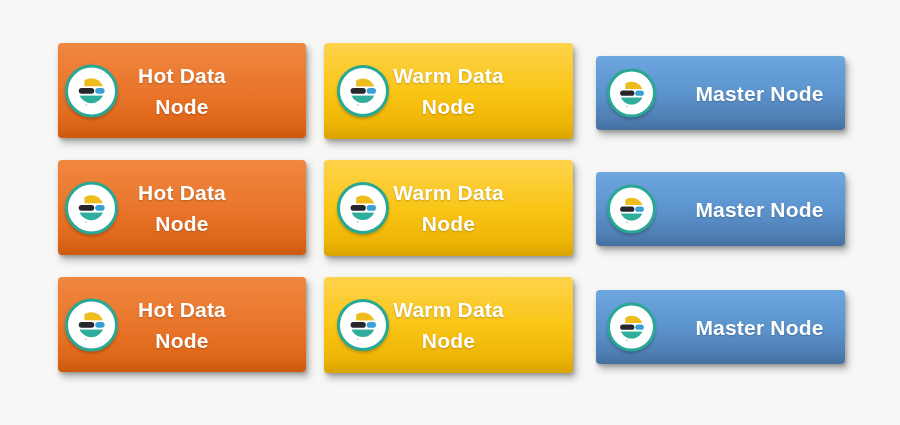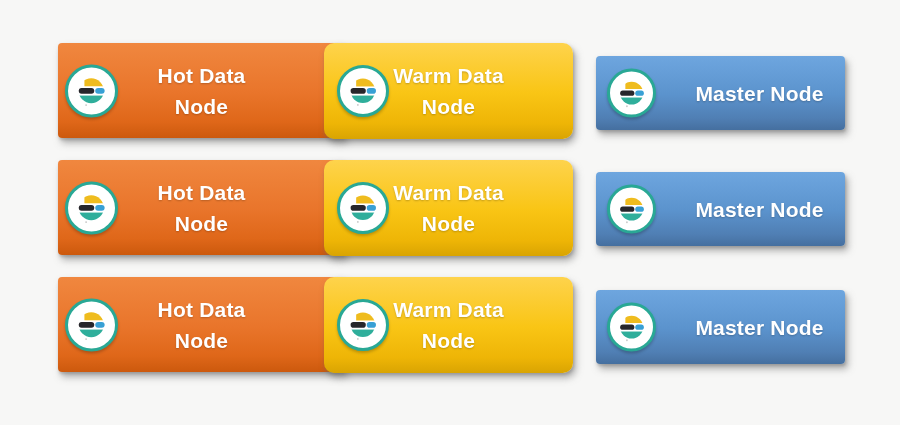--- a/index.html
+++ b/index.html
@@ -15,26 +15,24 @@
   }
   .node{
     position:absolute;
     border-radius:4px;
     box-shadow:3px 5px 7px rgba(105,105,105,.5), 1px 2px 3px rgba(110,110,110,.35);
   }
   
   .hot{
     left:58px;width:248px;height:95px;
     background:linear-gradient(180deg,#f0873f 0%,#e9752b 52%,#df6719 83%,#cc590d 100%);
-    padding-left:39px;
   }
   .warm{
     left:324px;width:249px;height:96px;
     background:linear-gradient(180deg,#fed34c 0%,#f9c515 52%,#eeb506 84%,#d9a402 100%);
-    border-radius:10px;
   }
   .master{
     left:596px;width:249px;height:74px;
     background:linear-gradient(180deg,#6ea6df 0%,#5b93cd 52%,#507fb4 84%,#456f9f 100%);
   }
   
   .hot.r1,.warm.r1{top:43px}
   .hot.r2,.warm.r2{top:160px}
   .hot.r3,.warm.r3{top:277px}
   .master.r1{top:56px}

